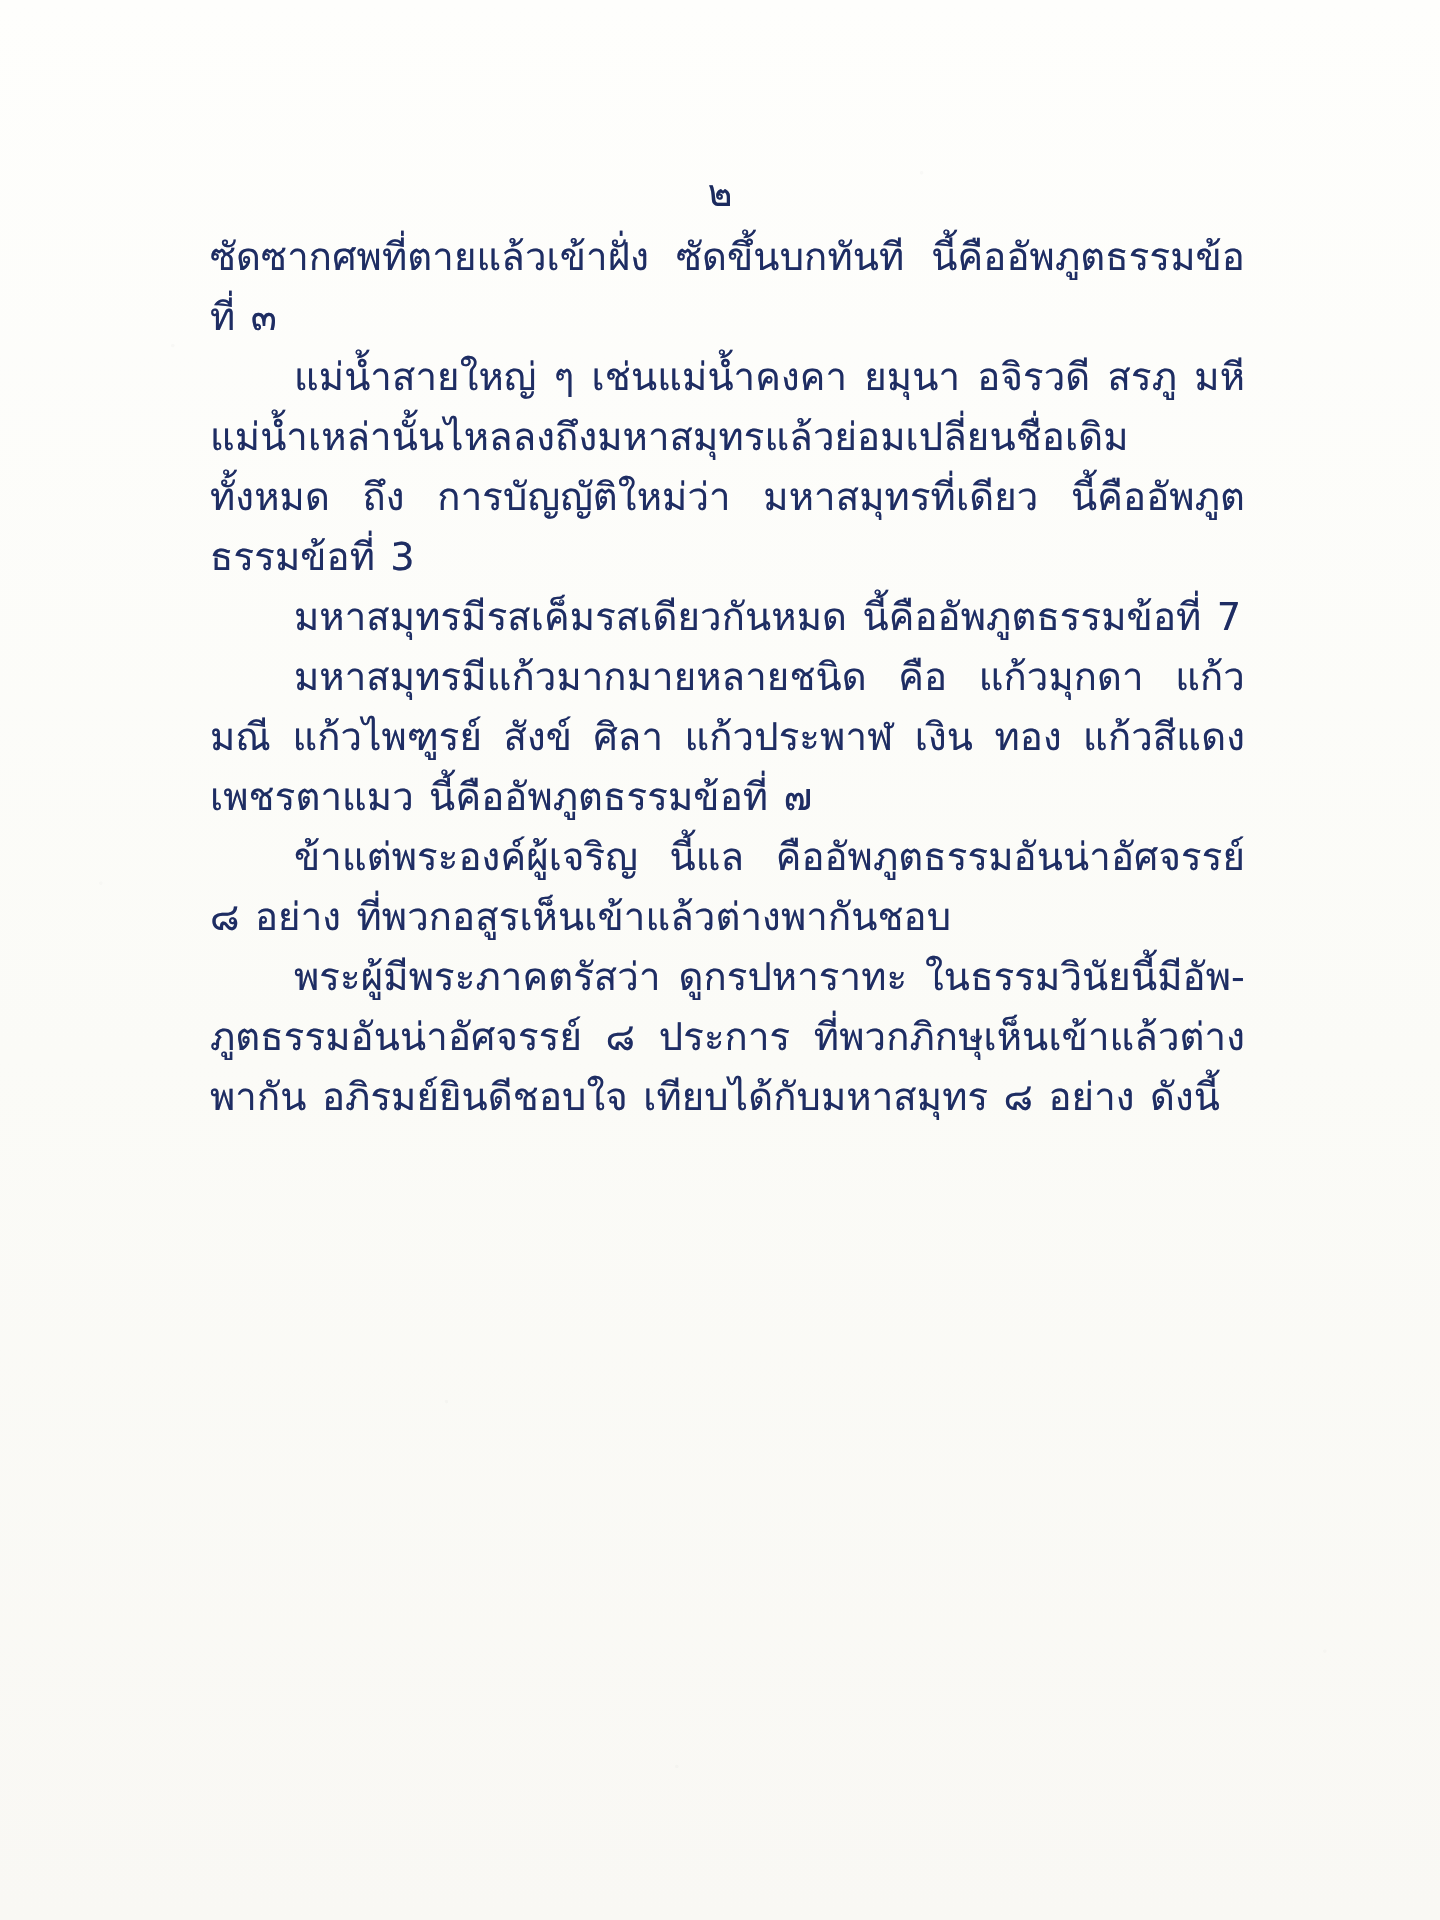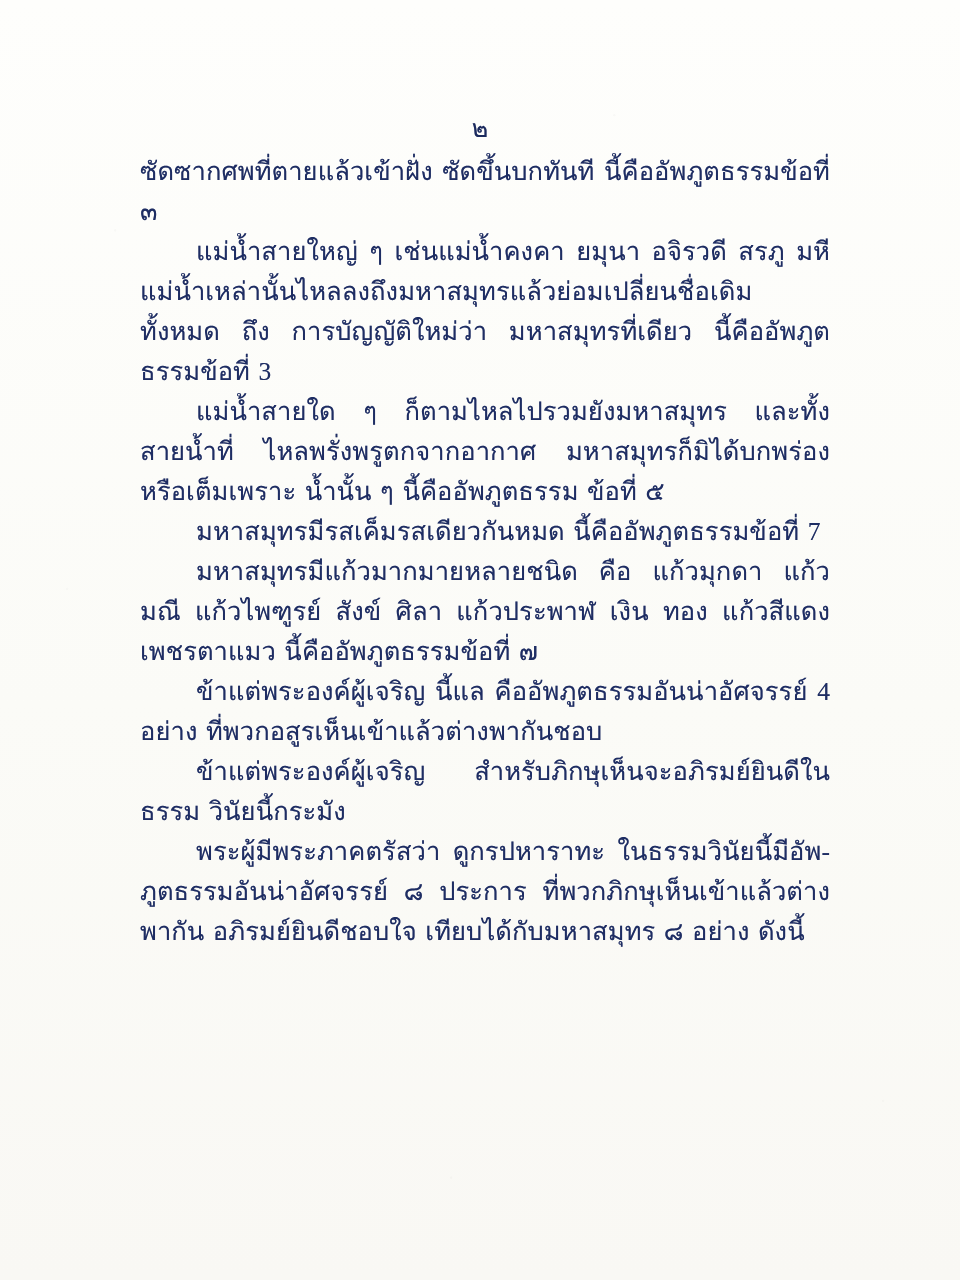--- a/index.html
+++ b/index.html
@@ -54,42 +54,39 @@
     font-family: "DejaVu Sans", sans-serif;
     letter-spacing: 0.1px;
     word-spacing: 2px;
   }
 
   .para {
     margin: 0 0 0 0;
     text-indent: 56px;
     text-align: justify;
     text-justify: inter-word;
-    font-family: Liberation Serif, serif;
   }
   .para.no-indent {
     text-indent: 0;
   }
 
   
   .body-text, .page-number {
     text-shadow: 0 0 0.4px rgba(30,45,99,0.45);
   }
 </style>
 </head>
 <body>
 
 <div class="page">
 
   <div class="page-number">๒</div>
 
   <div class="body-text">
     <p class="para no-indent">ซัดซากศพที่ตายแล้วเข้าฝั่ง  ซัดขึ้นบกทันที  นี้คืออัพภูตธรรมข้อที่ ๓</p>
     <p class="para">แม่น้ำสายใหญ่ ๆ เช่นแม่น้ำคงคา  ยมุนา  อจิรวดี  สรภู  มหี แม่น้ำเหล่านั้นไหลลงถึงมหาสมุทรแล้วย่อมเปลี่ยนชื่อเดิมทั้งหมด  ถึง การบัญญัติใหม่ว่า  มหาสมุทรที่เดียว  นี้คืออัพภูตธรรมข้อที่ 3</p>
-    <p class="para">แม่น้ำสายใด ๆ ก็ตามไหลไปรวมยังมหาสมุทร   และทั้งสายน้ำที่ ไหลพรั่งพรูตกจากอากาศ  มหาสมุทรก็มิได้บกพร่อง  หรือเต็มเพราะ น้ำนั้น ๆ  นี้คืออัพภูตธรรม ข้อที่ ๕</p>
     <p class="para">มหาสมุทรมีรสเค็มรสเดียวกันหมด  นี้คืออัพภูตธรรมข้อที่ 7</p>
     <p class="para">มหาสมุทรมีแก้วมากมายหลายชนิด  คือ  แก้วมุกดา    แก้วมณี แก้วไพฑูรย์  สังข์  ศิลา   แก้วประพาฬ  เงิน  ทอง  แก้วสีแดง เพชรตาแมว  นี้คืออัพภูตธรรมข้อที่ ๗</p>
-    <p class="para">ข้าแต่พระองค์ผู้เจริญ  นี้แล  คืออัพภูตธรรมอันน่าอัศจรรย์ 4 อย่าง  ที่พวกอสูรเห็นเข้าแล้วต่างพากันชอบ</p>
-    <p class="para">ข้าแต่พระองค์ผู้เจริญ   สำหรับภิกษุเห็นจะอภิรมย์ยินดีในธรรม วินัยนี้กระมัง</p>
+    <p class="para">ข้าแต่พระองค์ผู้เจริญ  นี้แล  คืออัพภูตธรรมอันน่าอัศจรรย์ ๘ อย่าง  ที่พวกอสูรเห็นเข้าแล้วต่างพากันชอบ</p>
     <p class="para">พระผู้มีพระภาคตรัสว่า  ดูกรปหาราทะ  ในธรรมวินัยนี้มีอัพ- ภูตธรรมอันน่าอัศจรรย์ ๘ ประการ ที่พวกภิกษุเห็นเข้าแล้วต่างพากัน อภิรมย์ยินดีชอบใจ  เทียบได้กับมหาสมุทร ๘ อย่าง  ดังนี้</p>
   </div>
 
 </div>
 
 </body></html>

